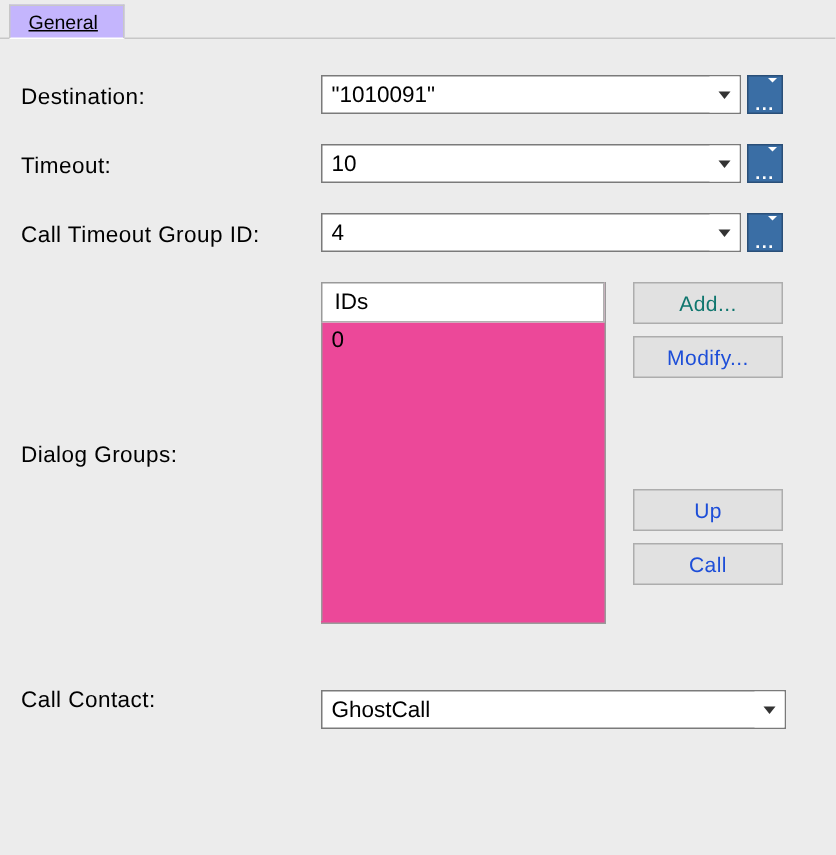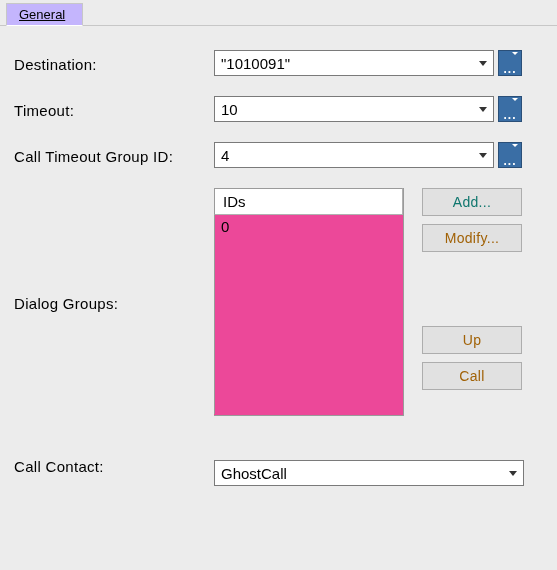--- a/index.html
+++ b/index.html
@@ -137,21 +137,21 @@
       height: 28px;
       margin-bottom: 8px;
       background: #e1e1e1;
       border: 1px solid #adadad;
       font-size: 14px;
       color: #0f766e;
       font-family: inherit;
       letter-spacing: 0.3px;
     }
     .btn.disabled {
-      color: #a16207;
+      color: #1d4ed8;
     }
     .btncol .spacer {
       height: 66px;
     }
     .row-dialog { margin-bottom: 12px; }
     .row-contact { margin-top: 28px; }
     .combo-wide {
       width: 310px;
       margin-top: 16px;
     }

